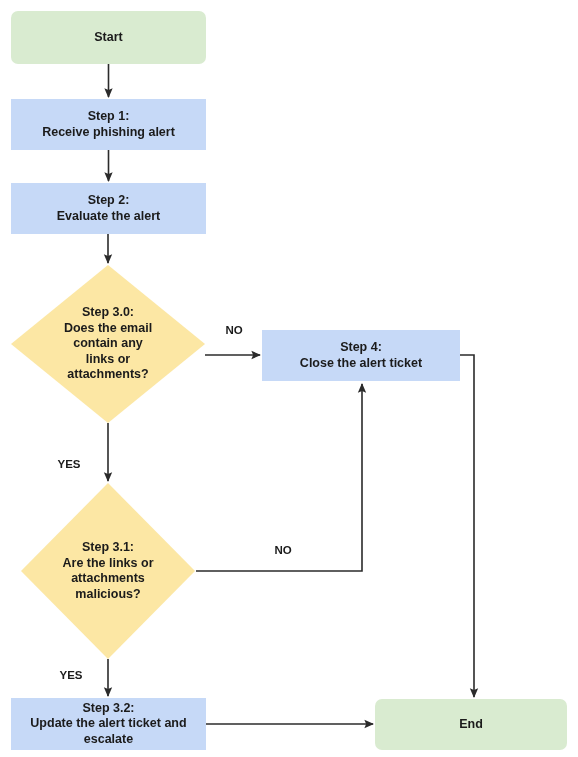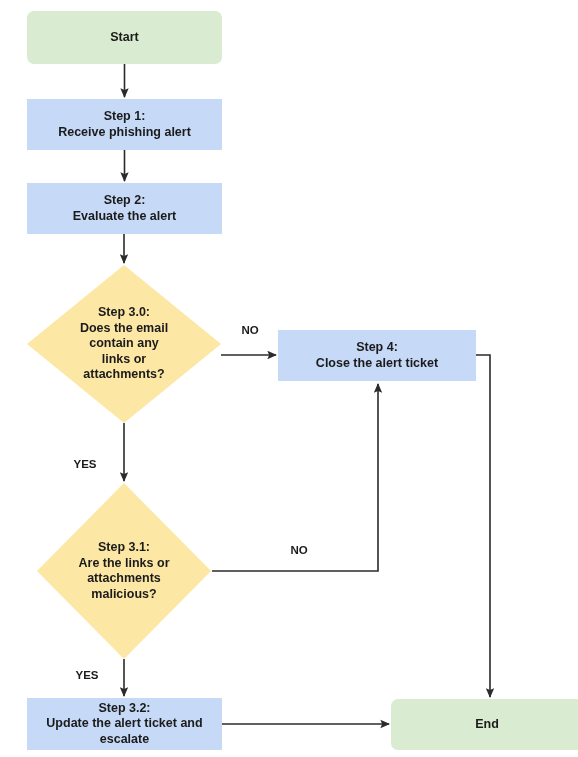--- a/index.html
+++ b/index.html
@@ -11,21 +11,21 @@
   body {
     width: 578px;
     height: 757px;
     position: relative;
     overflow: hidden;
     font-family: "Liberation Sans", "DejaVu Sans", sans-serif;
   }
   #flowchart-root {
     position: absolute;
     top: 0;
-    left: 16px;
+    left: 0;
     width: 527px;
     height: 757px;
     text-align: center;
   }
   svg.flow-canvas {
     display: block;
     width: 578px;
     height: 757px;
   }
   .node-shape {

